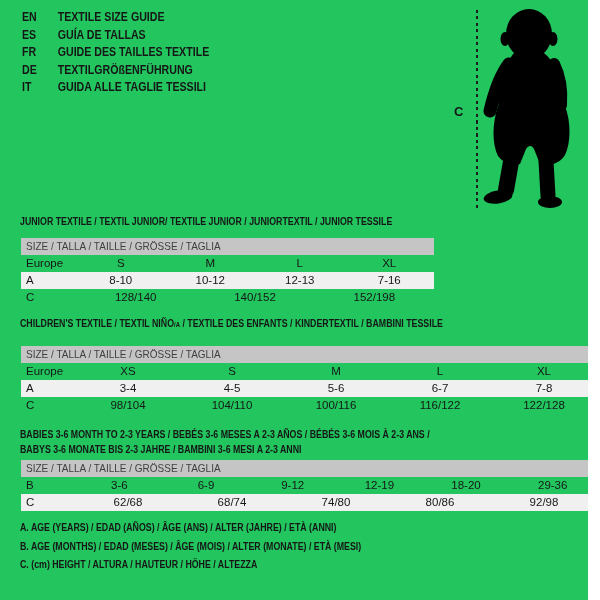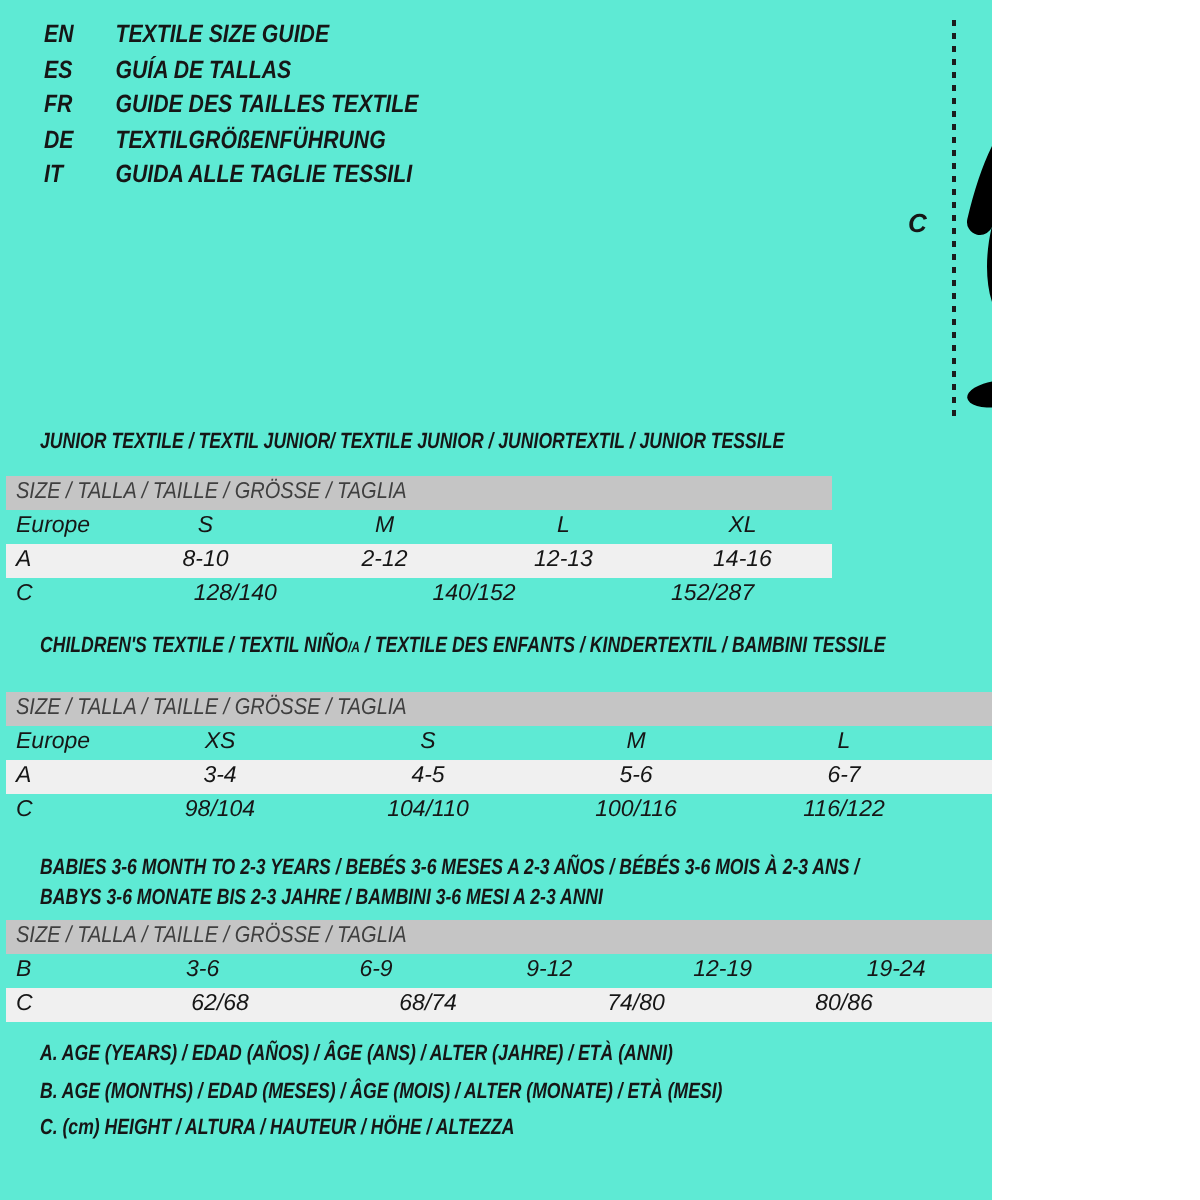--- a/index.html
+++ b/index.html
@@ -1,38 +1,37 @@
 <!DOCTYPE html>
 <html><head>
 <meta charset="utf-8">
 <style>
   html,body { margin:0; padding:0; background:#fff; }
   #stage {
-    position:relative; width:496px; height:600px; background:#5eead4;
+    position:relative; width:588px; height:600px; background:#22c55e;
     font-family:"Liberation Sans","DejaVu Sans",sans-serif; color:#161616;
     overflow:hidden;
-    font-style:italic;
   }
   
   .langs { position:absolute; left:22px; top:9px; }
   .lang-row { display:flex; line-height:17.6px; font-size:12.5px; font-weight:bold;
               transform:scaleX(0.85); transform-origin:0 0; white-space:nowrap; }
   .lang-row .code { width:42px; }
   
   .dotline { position:absolute; left:476px; top:10px; width:2px; height:198px;
              background-image:repeating-linear-gradient(to bottom,#1c1c1c 0 3px,transparent 3px 6.5px); }
   .c-label { position:absolute; left:454px; top:104px; font-size:13px; font-weight:bold; }
   .baby-svg { position:absolute; left:482px; top:6px; }
   
   .sec-title { position:absolute; left:20px; font-size:11px; font-weight:bold;
                transform:scaleX(0.8); transform-origin:0 0; white-space:nowrap; }
   .sec-title .sub { font-size:7.5px; }
   .two-line { line-height:15px; }
   
-  .tbl { position:absolute; left:3px; }
+  .tbl { position:absolute; left:21px; }
   .tbl-header { height:17px; line-height:17px; background:#c5c5c5; color:#3f3f3f;
                 font-size:11.5px; padding-left:5px; }
   .tbl-header span { display:inline-block; transform:scaleX(0.87); transform-origin:0 50%; white-space:nowrap; }
   .tbl-row { display:flex; height:17px; line-height:17px; font-size:11.5px; }
   .tbl-row.alt { background:#f0f0f0; }
   .tbl-row .lbl { width:55px; padding-left:5px; box-sizing:border-box; }
   .tbl-row .val { flex:1; text-align:center; }
   .w-junior { width:413px; }
   .w-full { width:575px; }
   
@@ -92,29 +91,29 @@
     <div class="tbl-row">
       <span class="lbl">Europe</span>
       <span class="val">S</span>
       <span class="val">M</span>
       <span class="val">L</span>
       <span class="val">XL</span>
     </div>
     <div class="tbl-row alt">
       <span class="lbl">A</span>
       <span class="val">8-10</span>
-      <span class="val">2-12</span>
+      <span class="val">10-12</span>
       <span class="val">12-13</span>
-      <span class="val">14-16</span>
+      <span class="val">7-16</span>
     </div>
     <div class="tbl-row">
       <span class="lbl">C</span>
       <span class="val">128/140</span>
       <span class="val">140/152</span>
-      <span class="val">152/287</span>
+      <span class="val">152/198</span>
     </div>
   </div>
 
   <div class="sec-title" style="top:317px">
     <span>CHILDREN'S TEXTILE / TEXTIL NIÑO</span><span class="sub">/A</span><span> / TEXTILE DES ENFANTS / KINDERTEXTIL / BAMBINI TESSILE</span>
   </div>
   <div class="tbl w-full" style="top:346px">
     <div class="tbl-header">
       <span>SIZE / TALLA / TAILLE / GRÖSSE / TAGLIA</span>
     </div>
@@ -151,21 +150,21 @@
   <div class="tbl w-full" style="top:460px">
     <div class="tbl-header">
       <span>SIZE / TALLA / TAILLE / GRÖSSE / TAGLIA</span>
     </div>
     <div class="tbl-row">
       <span class="lbl">B</span>
       <span class="val">3-6</span>
       <span class="val">6-9</span>
       <span class="val">9-12</span>
       <span class="val">12-19</span>
-      <span class="val">19-24</span>
+      <span class="val">18-20</span>
       <span class="val">29-36</span>
     </div>
     <div class="tbl-row alt">
       <span class="lbl">C</span>
       <span class="val">62/68</span>
       <span class="val">68/74</span>
       <span class="val">74/80</span>
       <span class="val">80/86</span>
       <span class="val">92/98</span>
     </div>

